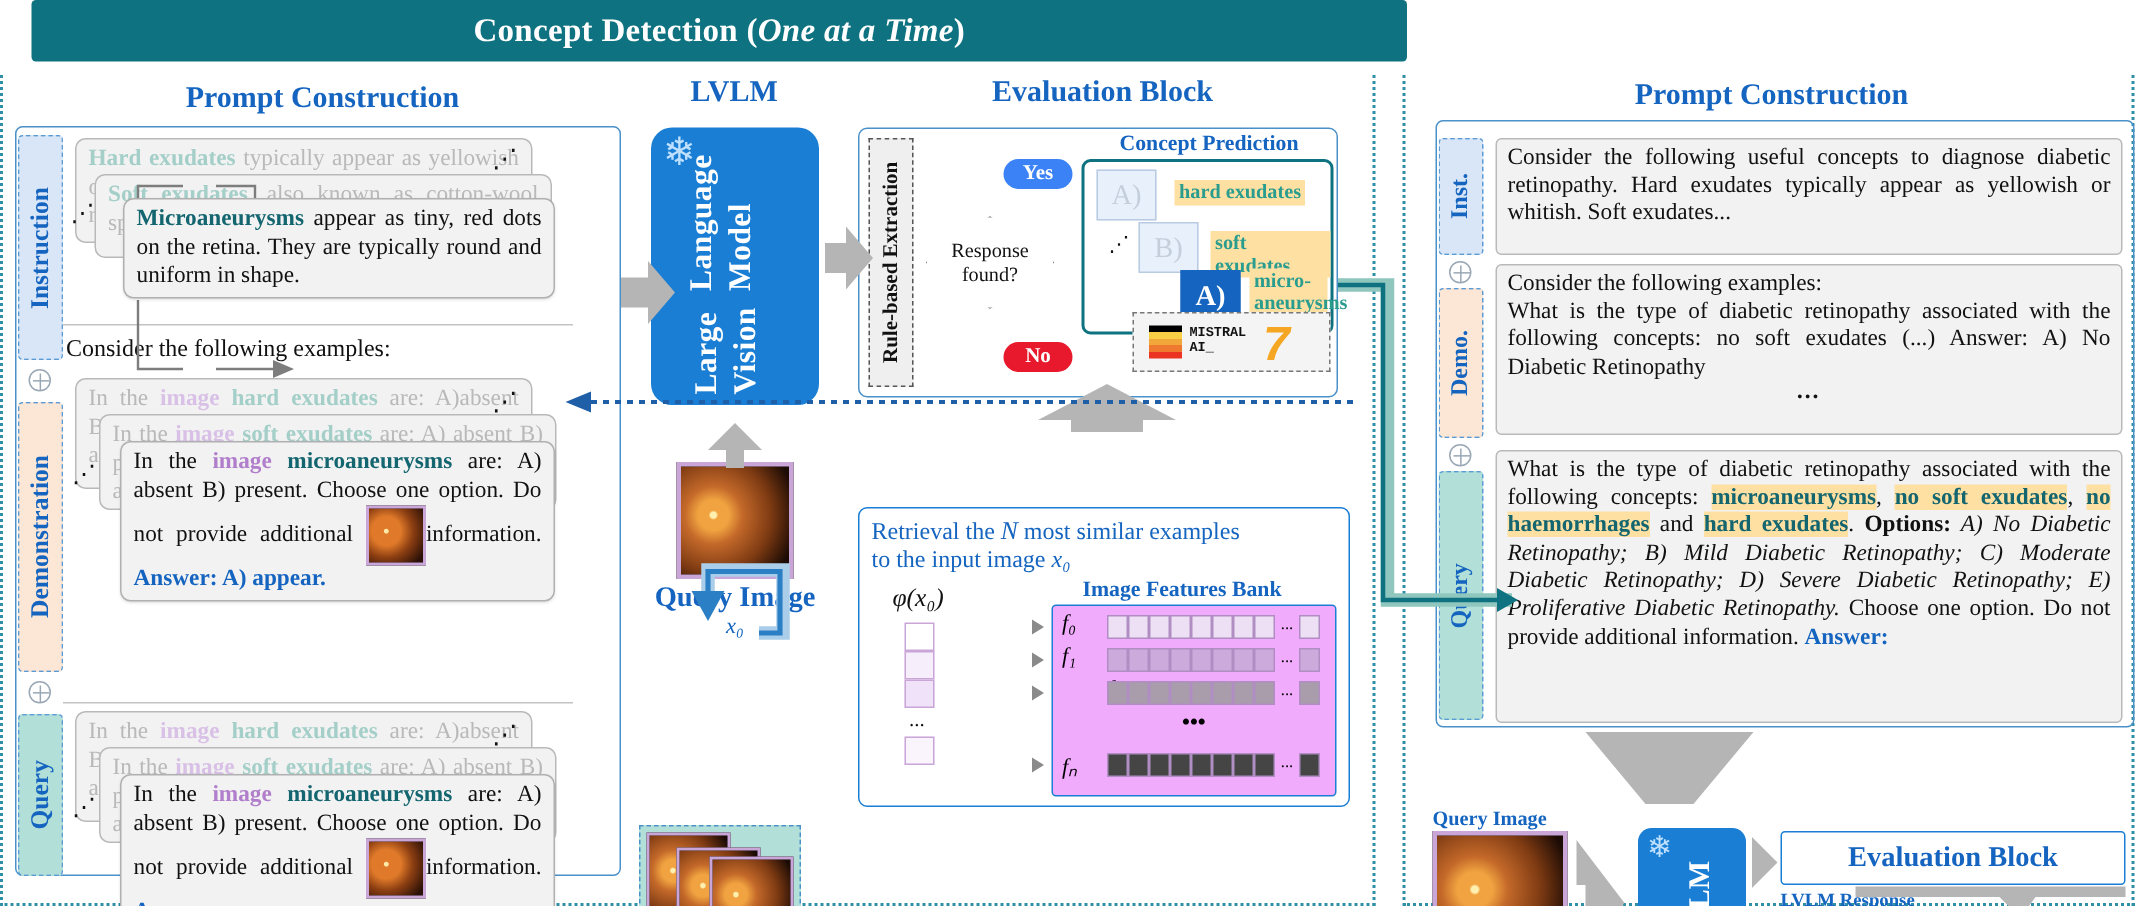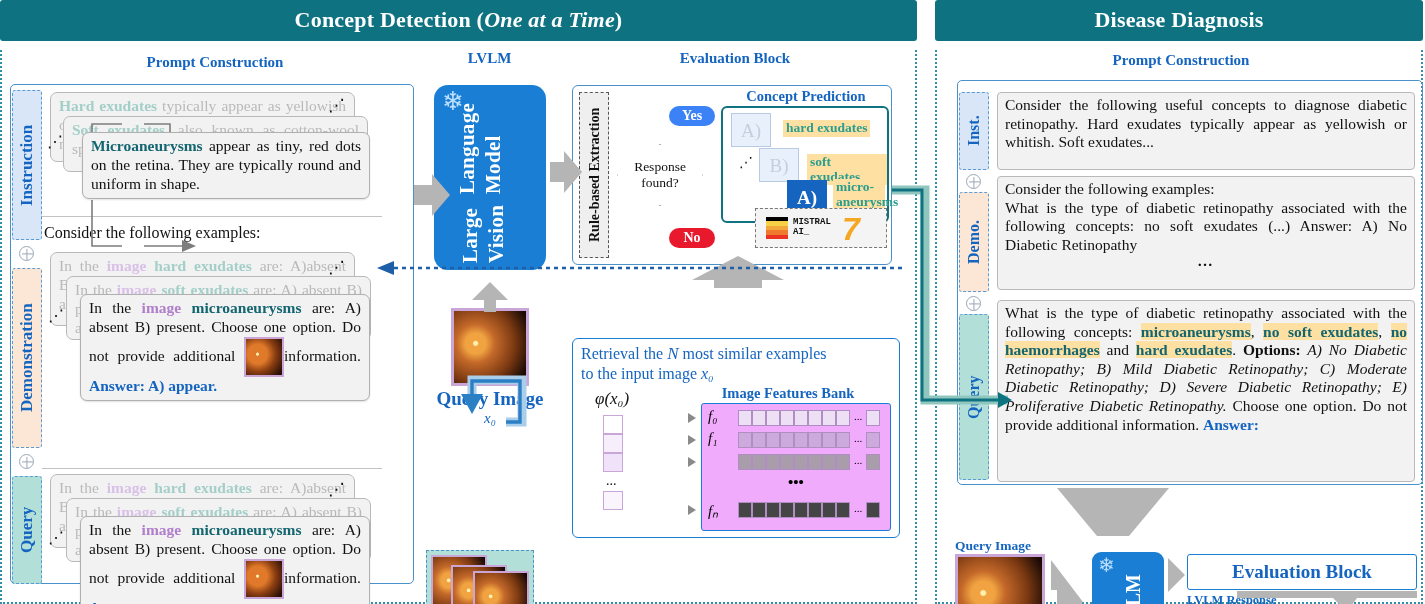--- a/index.html
+++ b/index.html
@@ -22,26 +22,26 @@
     border-radius:3px;
   }
   .panel-header i { font-style:italic; }
   .dotted-box{
     border:2px dotted #2f8fa6;
     border-top:none;
     position:relative;
   }
   .section-title{
     color:#1565c0; font-weight:bold; text-align:center;
-    font-size:15px; font-family:"Liberation Serif", serif;
+    font-size:20px; font-family:"Liberation Serif", serif;
   }
 
   
   #left-panel{ left:0; width:917px; height:604px; }
-  #left-head{ width:917px; }
+  #left-head{ width:917px;margin-left:21px; }
   #left-body{ position:absolute; top:50px; left:0; width:917px; height:554px; }
 
   
   #pc-wrap{ position:absolute; left:8px; top:4px; width:410px; height:540px; }
   #pc-title{ position:absolute; left:0; top:0; width:410px; }
   #pc-box{ position:absolute; left:0; top:30px; width:404px; height:500px;
            border:1.6px solid #4a90c9; border-radius:5px; background:#fff; }
 
   .vtab{
     position:absolute; width:30px;
@@ -438,23 +438,20 @@
       <polygon points="459,344 481,344 470,364" fill="#2b7fc4"></polygon>
 
       <path d="M392,218 L900,218" stroke="#1f5fa8" fill="none" stroke-width="2.6" stroke-dasharray="4 4"></path>
       <polygon points="392,211 375,218 392,225" fill="#1f5fa8"></polygon>
     </svg>
   </div>
 </div>
 
 <div class="panel" id="right-panel">
 
-  <div class="panel-header" id="right-head">
-    <span>Disease Diagnosis</span>
-  </div>
 
   <div class="dotted-box" id="right-body">
     <div class="section-title" id="rpc-title">Prompt Construction</div>
     <div id="dd-outer"></div>
 
     <div class="vtab inst" style="left:22px; top:42px; height:78px; font-size:16px;">
       <span>Inst.</span>
     </div>
     <div class="plus-node" style="left:29px; top:124px;"></div>
     <div class="vtab demo" style="left:22px; top:142px; height:100px; font-size:16px;">

